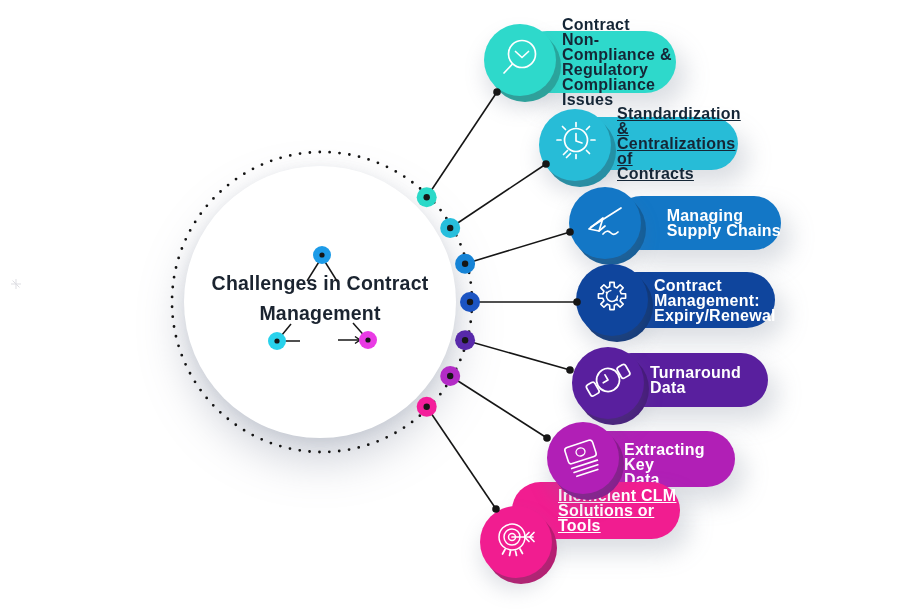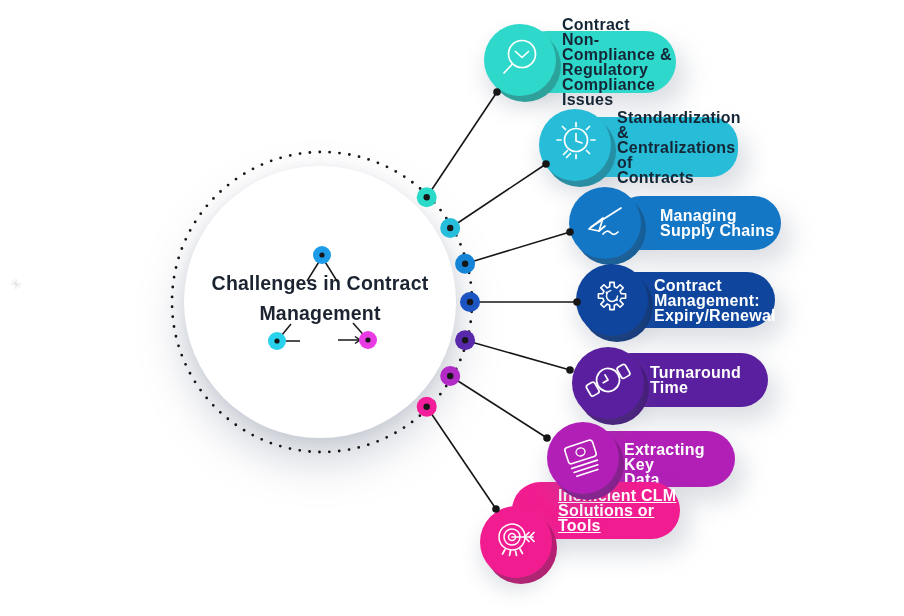--- a/index.html
+++ b/index.html
@@ -34,23 +34,23 @@
   .circle{
     position:absolute;width:72px;height:72px;border-radius:50%;z-index:4;
     background:var(--c);display:flex;align-items:center;justify-content:center;
     box-shadow:0 12px 20px rgba(110,120,140,.22);
   }
   .circle svg{display:block;}
   .icon{stroke:#ffffff;fill:none;stroke-width:1.7;stroke-linecap:round;stroke-linejoin:round;}
   
   .i1 .pill{left:516px;top:31px;width:160px;height:62px;border-radius:31px;}
   .i1 .circle{left:484px;top:24px;} .i1 .cap{left:489px;top:30px;}
-  .i2 .pill{left:571px;top:117px;width:167px;height:60px;border-radius:27px;}
+  .i2 .pill{left:571px;top:117px;width:167px;height:53px;border-radius:27px;text-decoration:underline;}
   .i2 .circle{left:539px;top:109px;} .i2 .cap{left:544px;top:115px;}
-  .i3 .pill{left:614px;top:196px;width:167px;height:54px;border-radius:27px;}
+  .i3 .pill{left:614px;top:196px;width:167px;height:54px;border-radius:27px;justify-content:flex-end;}
   .i3 .circle{left:569px;top:187px;} .i3 .cap{left:574px;top:193px;}
   .i4 .pill{left:608px;top:272px;width:167px;height:56px;border-radius:28px;}
   .i4 .circle{left:576px;top:264px;} .i4 .cap{left:581px;top:270px;}
   .i5 .pill{left:604px;top:353px;width:164px;height:54px;border-radius:27px;}
   .i5 .circle{left:572px;top:347px;} .i5 .cap{left:577px;top:353px;}
   .i6 .pill{left:578px;top:431px;width:157px;height:56px;border-radius:28px;align-items:flex-end;}
   .i6 .circle{left:547px;top:422px;} .i6 .cap{left:552px;top:428px;}
   .i7 .pill{left:512px;top:482px;width:168px;height:57px;border-radius:29px;text-decoration:underline;}
   .i7 .circle{left:480px;top:506px;} .i7 .cap{left:485px;top:512px;}
   
@@ -134,21 +134,21 @@
         <path stroke-width="1.6" d="M45.2,29.7 L49.6,29.8 L49.6,34.2 L45.2,34.3 L44.1,36.9 L47.2,40.1 L44.1,43.2 L40.9,40.1 L38.3,41.2 L38.2,45.6 L33.8,45.6 L33.7,41.2 L31.1,40.1 L27.9,43.2 L24.8,40.1 L27.9,36.9 L26.8,34.3 L22.4,34.2 L22.4,29.8 L26.8,29.7 L27.9,27.1 L24.8,23.9 L27.9,20.8 L31.1,23.9 L33.7,22.8 L33.8,18.4 L38.2,18.4 L38.3,22.8 L40.9,23.9 L44.1,20.8 L47.2,23.9 L44.1,27.1 Z"></path>
         <circle cx="36" cy="32" r="5.5" stroke-dasharray="24 10.6" stroke-width="1.5"></circle>
         <circle cx="30.5" cy="28.5" r="1" fill="#fff" stroke="none"></circle>
         <circle cx="41" cy="36" r="1" fill="#fff" stroke="none"></circle>
       </svg>
     </div>
   </div>
 
   <div class="item i5" style="--c: #591F9E; --tc: #FFFFFF;">
     <div class="pill">
-      <span class="label">Turnaround Time</span>
+      <span class="label">Turnaround Data</span>
     </div>
     <div class="cap"></div>
     <div class="circle">
       <svg class="icon" width="72" height="72" viewBox="0 0 72 72">
         <g transform="rotate(-30 36 33)">
           <rect x="13.5" y="27" width="9.5" height="12.5" rx="2.5"></rect>
           <rect x="49" y="27" width="9.5" height="12.5" rx="2.5"></rect>
           <circle cx="36" cy="33" r="11.5"></circle>
           <polyline points="36,27 36,33 30.5,33"></polyline>
         </g>

